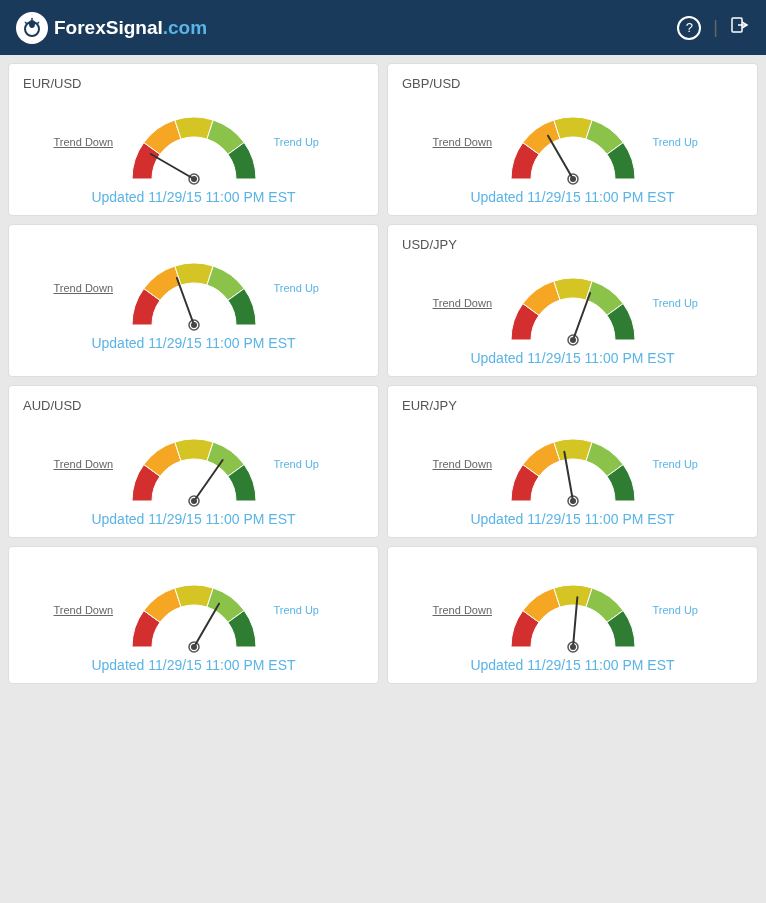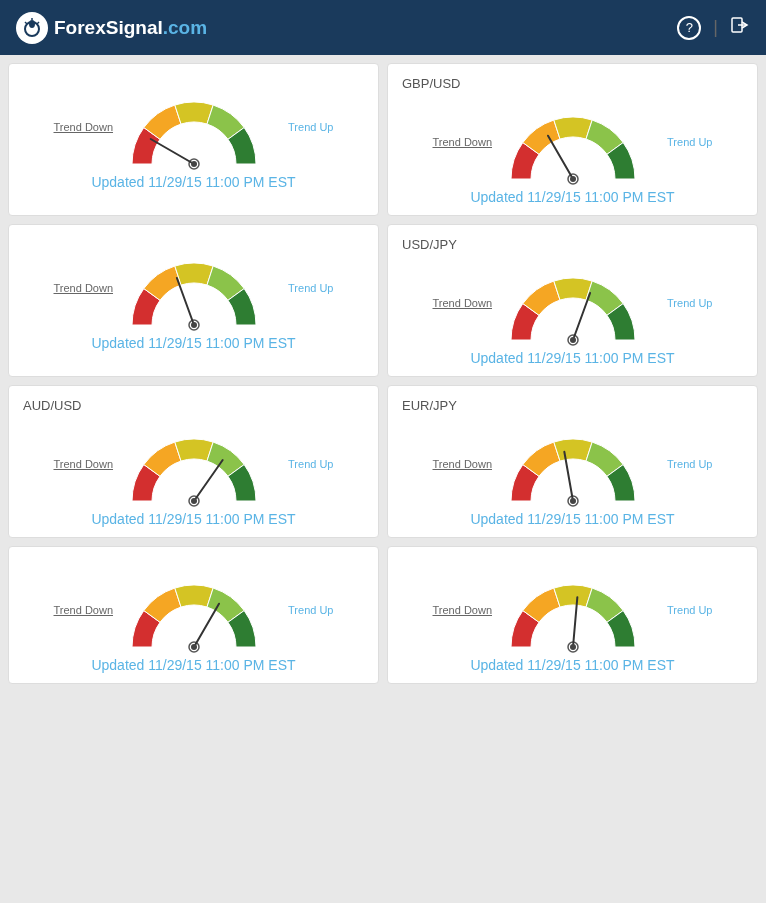--- a/index.html
+++ b/index.html
@@ -107,21 +107,21 @@
       position: relative;
       margin: 6px 0 2px;
     }
     .trend-label {
       font-size: 11px;
       color: #666;
       white-space: nowrap;
       min-width: 60px;
     }
     .trend-label.down { text-align: left; text-decoration: underline; }
-    .trend-label.up { color: #5ab4e5; text-align: right; }
+    .trend-label.up { color: #5ab4e5; text-align: left; }
 
     .gauge-svg-wrap {
       width: 160px;
       height: 90px;
       position: relative;
     }
 
     .update-text {
       text-align: center;
       font-size: 14px;
@@ -165,20 +165,21 @@
         <rect x="2" y="3" width="10" height="14" rx="1" stroke="white" stroke-width="1.5" fill="none"></rect>
         <polyline points="12,7 17,10 12,13" stroke="white" stroke-width="1.5" fill="none"></polyline>
         <line x1="8" y1="10" x2="17" y2="10" stroke="white" stroke-width="1.5"></line>
       </svg>
     </span>
   </div>
 </div>
 
 <div class="main" id="cards-grid">
 <div class="card">
+    <div class="card-title">EUR/USD</div>
     <div class="gauge-container">
       <span class="trend-label down">Trend Down</span>
       <div class="gauge-svg-wrap">
         <svg class="gauge-svg" viewBox="0 0 160 90" xmlns="http://www.w3.org/2000/svg">
     <path d="M 18 81.99999999999999 A 62 62 0 0 1 29.840946348753263 45.55731435786666 L 46.02128623625221 57.313019403716126 A 42 42 0 0 0 38 82 Z" fill="#d32f2f" stroke="white" stroke-width="1"></path>
             <path d="M 29.840946348753263 45.55731435786666 A 62 62 0 0 1 60.84094634875326 23.034495989700474 L 67.02128623625221 42.05562631560355 A 42 42 0 0 0 46.02128623625221 57.313019403716126 Z" fill="#f5a623" stroke="white" stroke-width="1"></path>
             <path d="M 60.84094634875326 23.034495989700474 A 62 62 0 0 1 99.15905365124675 23.03449598970048 L 92.97871376374779 42.055626315603554 A 42 42 0 0 0 67.02128623625221 42.05562631560355 Z" fill="#d4c424" stroke="white" stroke-width="1"></path>
             <path d="M 99.15905365124675 23.03449598970048 A 62 62 0 0 1 130.15905365124675 45.557314357866666 L 113.97871376374779 57.313019403716126 A 42 42 0 0 0 92.97871376374779 42.055626315603554 Z" fill="#8bc34a" stroke="white" stroke-width="1"></path>
             <path d="M 130.15905365124675 45.557314357866666 A 62 62 0 0 1 142 82 L 122 82 A 42 42 0 0 0 113.97871376374779 57.313019403716126 Z" fill="#2e7d32" stroke="white" stroke-width="1"></path>
     <circle cx="80" cy="82" r="5" fill="white" stroke="#555" stroke-width="1.5"></circle>

